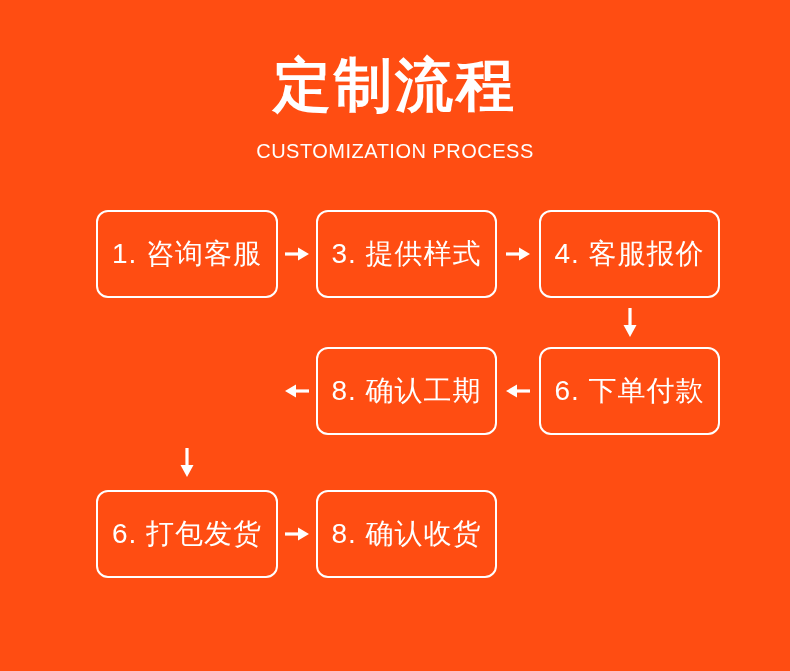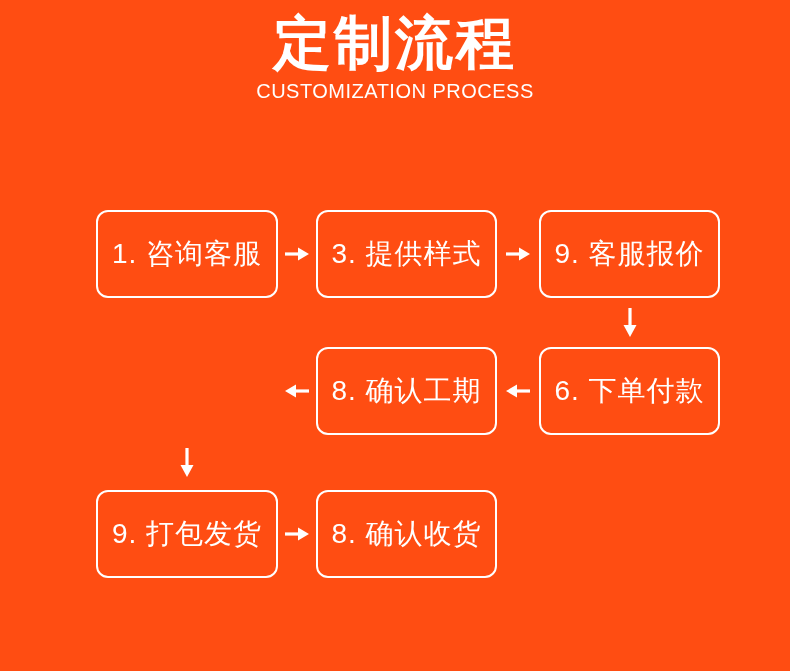--- a/index.html
+++ b/index.html
@@ -7,27 +7,27 @@
   html,body { width:790px; height:671px; }
   body {
     background: var(--bg);
     font-family: "Liberation Sans", "DejaVu Sans", sans-serif;
     color: var(--fg);
     overflow: hidden;
   }
   .page { position:relative; width:790px; height:671px; }
 
   
-  header { position:absolute; top:12px; left:0; width:100%; text-align:center; }
+  header { position:absolute; top:0; left:0; width:100%; text-align:center; padding-top:54px; }
   h1.title {
     font-size:58px; font-weight:bold; letter-spacing:3px;
     line-height:62px; color:var(--fg);
   }
   .subtitle {
-    margin-top:6px; font-size:20px; font-weight:400;
+    margin-top:24px; font-size:20px; font-weight:400;
     letter-spacing:0.5px; color:var(--fg);
   }
 
   
   .flow {
     position:absolute; left:96px; top:210px;
     display:grid;
     grid-template-columns:182px 38px 181px 42px 181px;
     grid-template-rows:88px 49px 88px 55px 88px;
   }
@@ -71,21 +71,21 @@
     <div class="box r1 c3">
       <span>3. 提供样式</span>
     </div>
     <div class="arrow-cell r1 c4">
       <svg width="24" height="16" viewBox="0 0 24 16">
         <line class="stroke" x1="0" y1="8" x2="14" y2="8"></line>
         <polygon class="fill" points="13,1.5 24,8 13,14.5"></polygon>
       </svg>
     </div>
     <div class="box r1 c5">
-      <span>9. 客服报价</span>
+      <span>4. 客服报价</span>
     </div>
 
     <div class="arrow-cell r2 c5">
       <svg width="16" height="30" viewBox="0 0 16 30">
         <line class="stroke" x1="8" y1="0" x2="8" y2="18"></line>
         <polygon class="fill" points="1.5,17 14.5,17 8,29"></polygon>
       </svg>
     </div>
 
     <div class="arrow-cell r3 c2">
@@ -108,21 +108,21 @@
     </div>
 
     <div class="arrow-cell r4 c1">
       <svg width="16" height="30" viewBox="0 0 16 30">
         <line class="stroke" x1="8" y1="0" x2="8" y2="18"></line>
         <polygon class="fill" points="1.5,17 14.5,17 8,29"></polygon>
       </svg>
     </div>
 
     <div class="box r5 c1">
-      <span>9. 打包发货</span>
+      <span>6. 打包发货</span>
     </div>
     <div class="arrow-cell r5 c2">
       <svg width="24" height="16" viewBox="0 0 24 16">
         <line class="stroke" x1="0" y1="8" x2="14" y2="8"></line>
         <polygon class="fill" points="13,1.5 24,8 13,14.5"></polygon>
       </svg>
     </div>
     <div class="box r5 c3">
       <span>8. 确认收货</span>
     </div>

